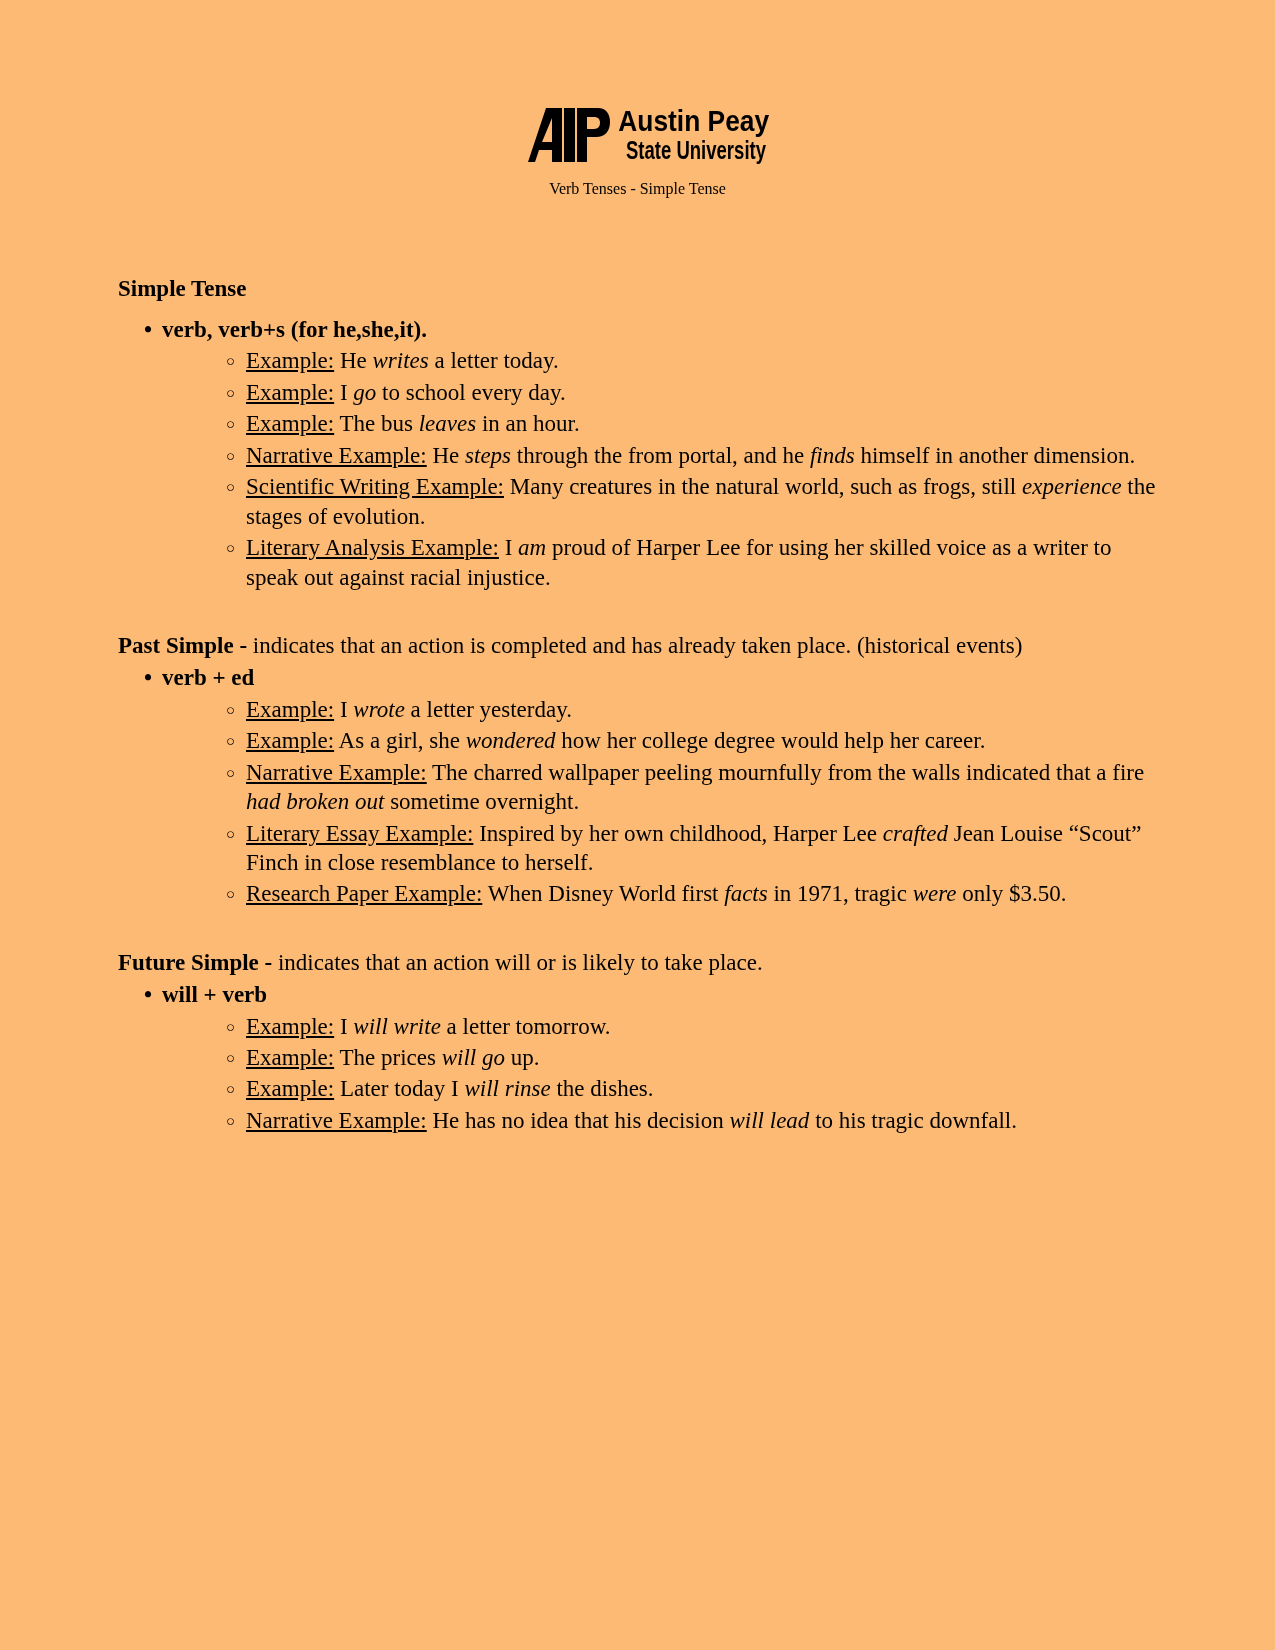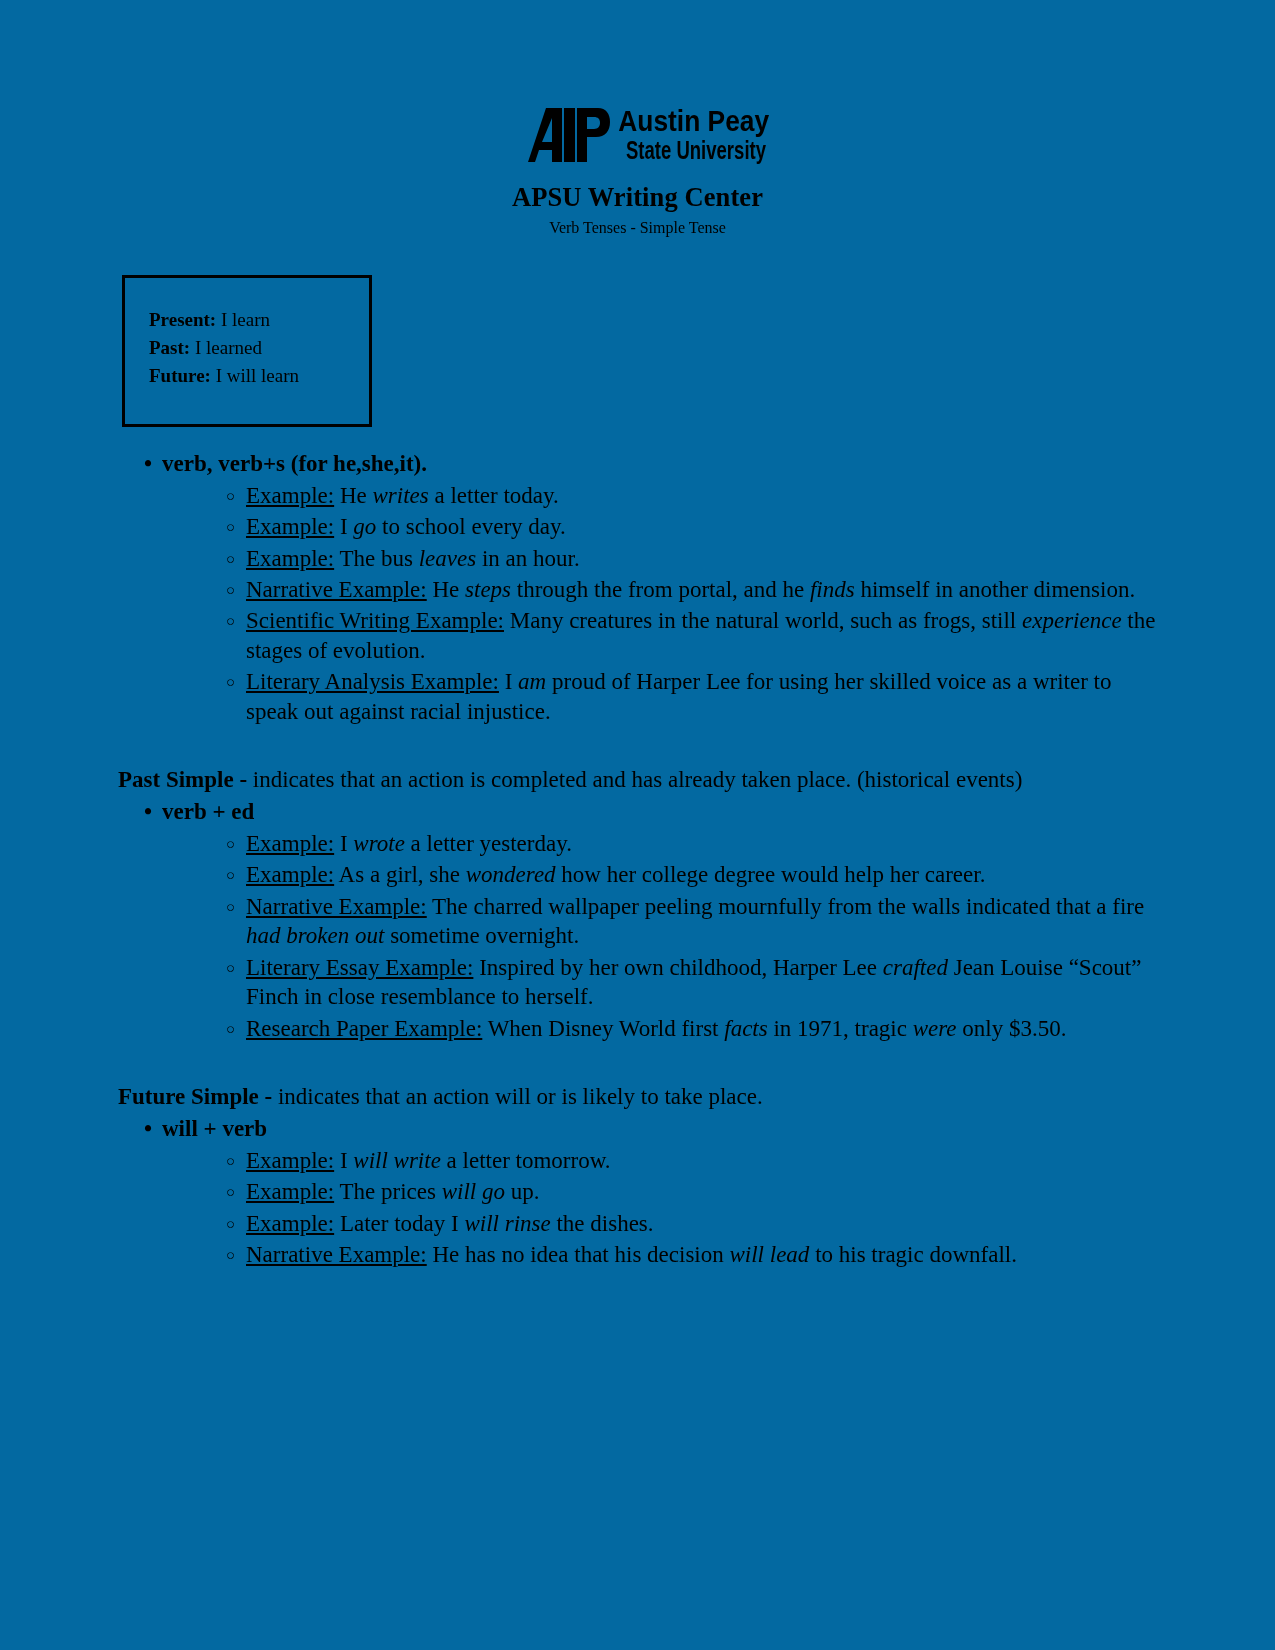--- a/index.html
+++ b/index.html
@@ -5,21 +5,21 @@
 <style>
   html, body {
     margin: 0;
     padding: 0;
     background: #ffffff;
   }
   .page {
     position: relative;
     width: 1275px;
     height: 1650px;
-    background: #0369a1;
+    background: #fdba74;
     margin: 0 auto;
     font-family: "Liberation Serif", "DejaVu Serif", serif;
     color: #000000;
     overflow: hidden;
   }
 
   
   .header {
     position: absolute;
     top: 104px;
@@ -150,38 +150,27 @@
         <rect x="58" y="4" width="11" height="54" fill="#000"></rect>
 
         <path d="M71 4 L92 4 C100 4 104 10 104 18 C104 27 99 33 90 33 L81 33 L81 58 L71 58 Z M81 13 L81 25 L88 25 C92 25 94 22 94 19 C94 15 92 13 88 13 Z" fill="#000"></path>
 
         <text x="108" y="27" font-family="'Liberation Sans', sans-serif" font-size="30" font-weight="bold" transform="scale(1.04,1)" textLength="145" lengthAdjust="spacingAndGlyphs" fill="#000">Austin Peay</text>
 
         <text x="120" y="55" font-family="'Liberation Sans', sans-serif" font-size="26" font-weight="bold" transform="scale(1.0,1)" textLength="140" lengthAdjust="spacingAndGlyphs" fill="#000">State University</text>
       </svg>
     </div>
 
-    <div class="org-title">APSU Writing Center</div>
     <div class="doc-subtitle">Verb Tenses - Simple Tense</div>
   </div>
 
   <div class="content">
 
-
-    <div class="tense-box">
-      <div class="tense-box-row">
-        <b>Present:</b><span> I learn</span>
-      </div>
-      <div class="tense-box-row">
-        <b>Past:</b><span> I learned</span>
-      </div>
-      <div class="tense-box-row">
-        <b>Future:</b><span> I will learn</span>
-      </div>
-    </div>
+    <div class="section-heading">Simple Tense</div>
+
 
     <div id="sections-root">
         <div>
           <ul class="lvl1">
             <li class="bullet1"><span class="b1-marker">•</span><span>verb, verb+s (for he,she,it).</span><ul class="lvl2">
                 <li class="bullet2"><span class="b2-marker">○</span><span class="lbl">Example:</span><span>  He </span><span class="it">writes</span><span> a letter today.</span></li>
                 <li class="bullet2"><span class="b2-marker">○</span><span class="lbl">Example:</span><span> I </span><span class="it">go</span><span> to school every day.</span></li>
                 <li class="bullet2"><span class="b2-marker">○</span><span class="lbl">Example:</span><span> The bus </span><span class="it">leaves</span><span> in an hour.</span></li>
                 <li class="bullet2"><span class="b2-marker">○</span><span class="lbl">Narrative Example:</span><span> He </span><span class="it">steps</span><span> through the from portal, and he </span><span class="it">finds</span><span> himself in another dimension.</span></li>
                 <li class="bullet2"><span class="b2-marker">○</span><span class="lbl">Scientific Writing Example:</span><span> Many creatures in the natural world, such as frogs, still </span><span class="it">experience</span><span> the stages of evolution.</span></li>

